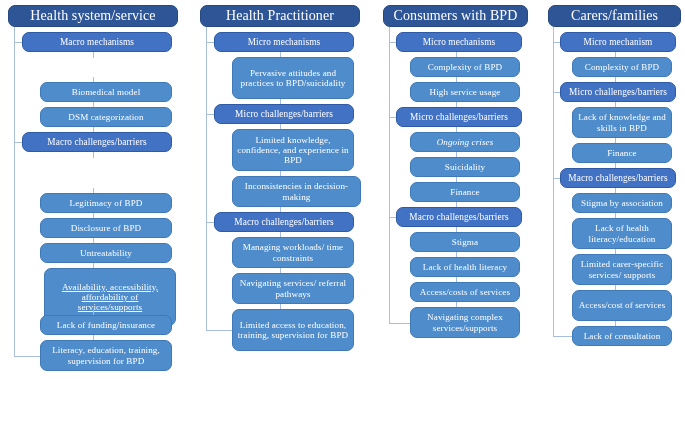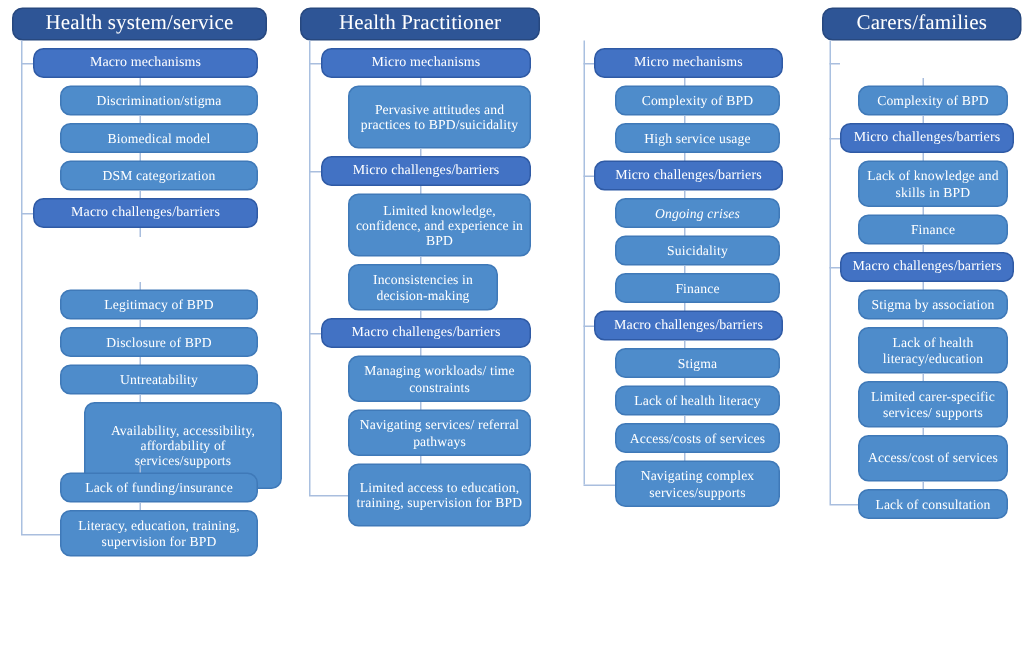--- a/index.html
+++ b/index.html
@@ -67,66 +67,66 @@
   }
 </style>
 </head>
 <body>
 
 <div id="diagram">
     <div class="node lvl1" style="left: 8px; top: 5px; width: 170px; height: 22px;">Health system/service</div>
     <div class="node lvl2" style="left: 22px; top: 32px; width: 150px; height: 20px;">Macro mechanisms</div>
     <div class="stub" style="left: 14px; top: 42px; width: 8px; height: 1px;"></div>
     <div class="rail" style="left: 93px; top: 52px; width: 1px; height: 6px;"></div>
-    <div class="node lvl3" style="left: 40px; top: 57px; width: 132px; height: 20px;">Discrimination/stigma</div>
     <div class="rail" style="left: 93px; top: 77px; width: 1px; height: 6px;"></div>
     <div class="node lvl3" style="left: 40px; top: 82px; width: 132px; height: 20px;">Biomedical model</div>
     <div class="rail" style="left: 93px; top: 102px; width: 1px; height: 6px;"></div>
     <div class="node lvl3" style="left: 40px; top: 107px; width: 132px; height: 20px;">DSM categorization</div>
     <div class="rail" style="left: 93px; top: 127px; width: 1px; height: 6px;"></div>
     <div class="node lvl2" style="left: 22px; top: 132px; width: 150px; height: 20px;">Macro challenges/barriers</div>
     <div class="stub" style="left: 14px; top: 142px; width: 8px; height: 1px;"></div>
     <div class="rail" style="left: 93px; top: 152px; width: 1px; height: 6px;"></div>
     <div class="rail" style="left: 93px; top: 188px; width: 1px; height: 6px;"></div>
     <div class="node lvl3" style="left: 40px; top: 193px; width: 132px; height: 20px;">Legitimacy of BPD</div>
     <div class="rail" style="left: 93px; top: 213px; width: 1px; height: 6px;"></div>
     <div class="node lvl3" style="left: 40px; top: 218px; width: 132px; height: 20px;">Disclosure of BPD</div>
     <div class="rail" style="left: 93px; top: 238px; width: 1px; height: 6px;"></div>
     <div class="node lvl3" style="left: 40px; top: 243px; width: 132px; height: 20px;">Untreatability</div>
     <div class="rail" style="left: 93px; top: 263px; width: 1px; height: 6px;"></div>
-    <div class="node lvl3" style="left: 56px; top: 268px; width: 132px; height: 58px;">Availability, accessibility, affordability of services/supports</div>
+    <div class="node lvl3" style="left: 44px; top: 268px; width: 132px; height: 58px; text-decoration: underline;">Availability, accessibility, affordability of services/supports</div>
     <div class="rail" style="left: 93px; top: 310px; width: 1px; height: 6px;"></div>
     <div class="node lvl3" style="left: 40px; top: 315px; width: 132px; height: 20px;">Lack of funding/insurance</div>
     <div class="rail" style="left: 93px; top: 335px; width: 1px; height: 6px;"></div>
     <div class="node lvl3" style="left: 40px; top: 340px; width: 132px; height: 31px;">Literacy, education, training, supervision for BPD</div>
     <div class="stub" style="left: 14px; top: 356px; width: 26px; height: 1px;"></div>
     <div class="spine" style="left: 14px; top: 27px; width: 1px; height: 329px;"></div>
     <div class="node lvl1" style="left: 200px; top: 5px; width: 160px; height: 22px;">Health Practitioner</div>
     <div class="node lvl2" style="left: 214px; top: 32px; width: 140px; height: 20px;">Micro mechanisms</div>
     <div class="stub" style="left: 206px; top: 42px; width: 8px; height: 1px;"></div>
     <div class="rail" style="left: 280px; top: 52px; width: 1px; height: 6px;"></div>
     <div class="node lvl3" style="left: 232px; top: 57px; width: 122px; height: 42px;">Pervasive attitudes and practices to BPD/suicidality</div>
     <div class="rail" style="left: 280px; top: 99px; width: 1px; height: 6px;"></div>
     <div class="node lvl2" style="left: 214px; top: 104px; width: 140px; height: 20px;">Micro challenges/barriers</div>
     <div class="stub" style="left: 206px; top: 114px; width: 8px; height: 1px;"></div>
     <div class="rail" style="left: 280px; top: 124px; width: 1px; height: 6px;"></div>
     <div class="node lvl3" style="left: 232px; top: 129px; width: 122px; height: 42px;">Limited knowledge, confidence, and experience in BPD</div>
     <div class="rail" style="left: 280px; top: 171px; width: 1px; height: 6px;"></div>
-    <div class="node lvl3" style="left: 232px; top: 176px; width: 100px; height: 31px;">Inconsistencies in decision-making</div>
+    <div class="node lvl3" style="left: 232px; top: 176px; width: 129px; height: 31px;">Inconsistencies in decision-making</div>
     <div class="rail" style="left: 280px; top: 207px; width: 1px; height: 6px;"></div>
     <div class="node lvl2" style="left: 214px; top: 212px; width: 140px; height: 20px;">Macro challenges/barriers</div>
     <div class="stub" style="left: 206px; top: 222px; width: 8px; height: 1px;"></div>
     <div class="rail" style="left: 280px; top: 232px; width: 1px; height: 6px;"></div>
     <div class="node lvl3" style="left: 232px; top: 237px; width: 122px; height: 31px;">Managing workloads/ time constraints</div>
     <div class="rail" style="left: 280px; top: 268px; width: 1px; height: 6px;"></div>
     <div class="node lvl3" style="left: 232px; top: 273px; width: 122px; height: 31px;">Navigating services/ referral pathways</div>
     <div class="rail" style="left: 280px; top: 304px; width: 1px; height: 6px;"></div>
     <div class="node lvl3" style="left: 232px; top: 309px; width: 122px; height: 42px;">Limited access to education, training, supervision for BPD</div>
     <div class="stub" style="left: 206px; top: 330px; width: 26px; height: 1px;"></div>
     <div class="spine" style="left: 206px; top: 27px; width: 1px; height: 303px;"></div>
+    <div class="node lvl1" style="left: 383px; top: 5px; width: 145px; height: 22px;">Consumers with BPD</div>
     <div class="node lvl2" style="left: 396px; top: 32px; width: 126px; height: 20px;">Micro mechanisms</div>
     <div class="stub" style="left: 389px; top: 42px; width: 7px; height: 1px;"></div>
     <div class="rail" style="left: 456px; top: 52px; width: 1px; height: 6px;"></div>
     <div class="node lvl3" style="left: 410px; top: 57px; width: 110px; height: 20px;">Complexity of BPD</div>
     <div class="rail" style="left: 456px; top: 77px; width: 1px; height: 6px;"></div>
     <div class="node lvl3" style="left: 410px; top: 82px; width: 110px; height: 20px;">High service usage</div>
     <div class="rail" style="left: 456px; top: 102px; width: 1px; height: 6px;"></div>
     <div class="node lvl2" style="left: 396px; top: 107px; width: 126px; height: 20px;">Micro challenges/barriers</div>
     <div class="stub" style="left: 389px; top: 117px; width: 7px; height: 1px;"></div>
     <div class="rail" style="left: 456px; top: 127px; width: 1px; height: 6px;"></div>
@@ -142,20 +142,21 @@
     <div class="node lvl3" style="left: 410px; top: 232px; width: 110px; height: 20px;">Stigma</div>
     <div class="rail" style="left: 456px; top: 252px; width: 1px; height: 6px;"></div>
     <div class="node lvl3" style="left: 410px; top: 257px; width: 110px; height: 20px;">Lack of health literacy</div>
     <div class="rail" style="left: 456px; top: 277px; width: 1px; height: 6px;"></div>
     <div class="node lvl3" style="left: 410px; top: 282px; width: 110px; height: 20px;">Access/costs of services</div>
     <div class="rail" style="left: 456px; top: 302px; width: 1px; height: 6px;"></div>
     <div class="node lvl3" style="left: 410px; top: 307px; width: 110px; height: 31px;">Navigating complex services/supports</div>
     <div class="stub" style="left: 389px; top: 323px; width: 21px; height: 1px;"></div>
     <div class="spine" style="left: 389px; top: 27px; width: 1px; height: 296px;"></div>
     <div class="node lvl1" style="left: 548px; top: 5px; width: 133px; height: 22px;">Carers/families</div>
+    <div class="node lvl2" style="left: 560px; top: 32px; width: 116px; height: 20px;">Micro mechanism</div>
     <div class="stub" style="left: 553px; top: 42px; width: 7px; height: 1px;"></div>
     <div class="rail" style="left: 615px; top: 52px; width: 1px; height: 6px;"></div>
     <div class="node lvl3" style="left: 572px; top: 57px; width: 100px; height: 20px;">Complexity of BPD</div>
     <div class="rail" style="left: 615px; top: 77px; width: 1px; height: 6px;"></div>
     <div class="node lvl2" style="left: 560px; top: 82px; width: 116px; height: 20px;">Micro challenges/barriers</div>
     <div class="stub" style="left: 553px; top: 92px; width: 7px; height: 1px;"></div>
     <div class="rail" style="left: 615px; top: 102px; width: 1px; height: 6px;"></div>
     <div class="node lvl3" style="left: 572px; top: 107px; width: 100px; height: 31px;">Lack of knowledge and skills in BPD</div>
     <div class="rail" style="left: 615px; top: 138px; width: 1px; height: 6px;"></div>
     <div class="node lvl3" style="left: 572px; top: 143px; width: 100px; height: 20px;">Finance</div>

